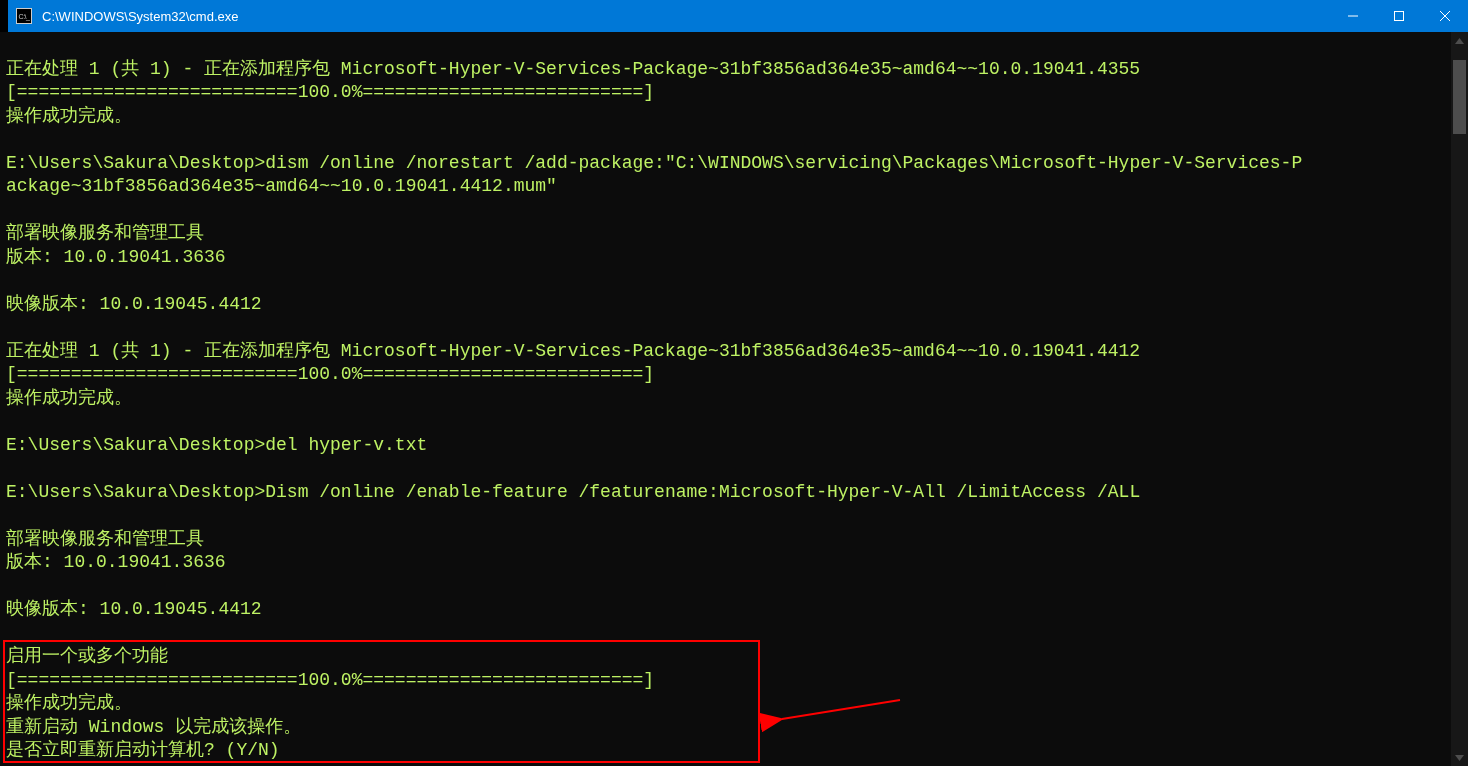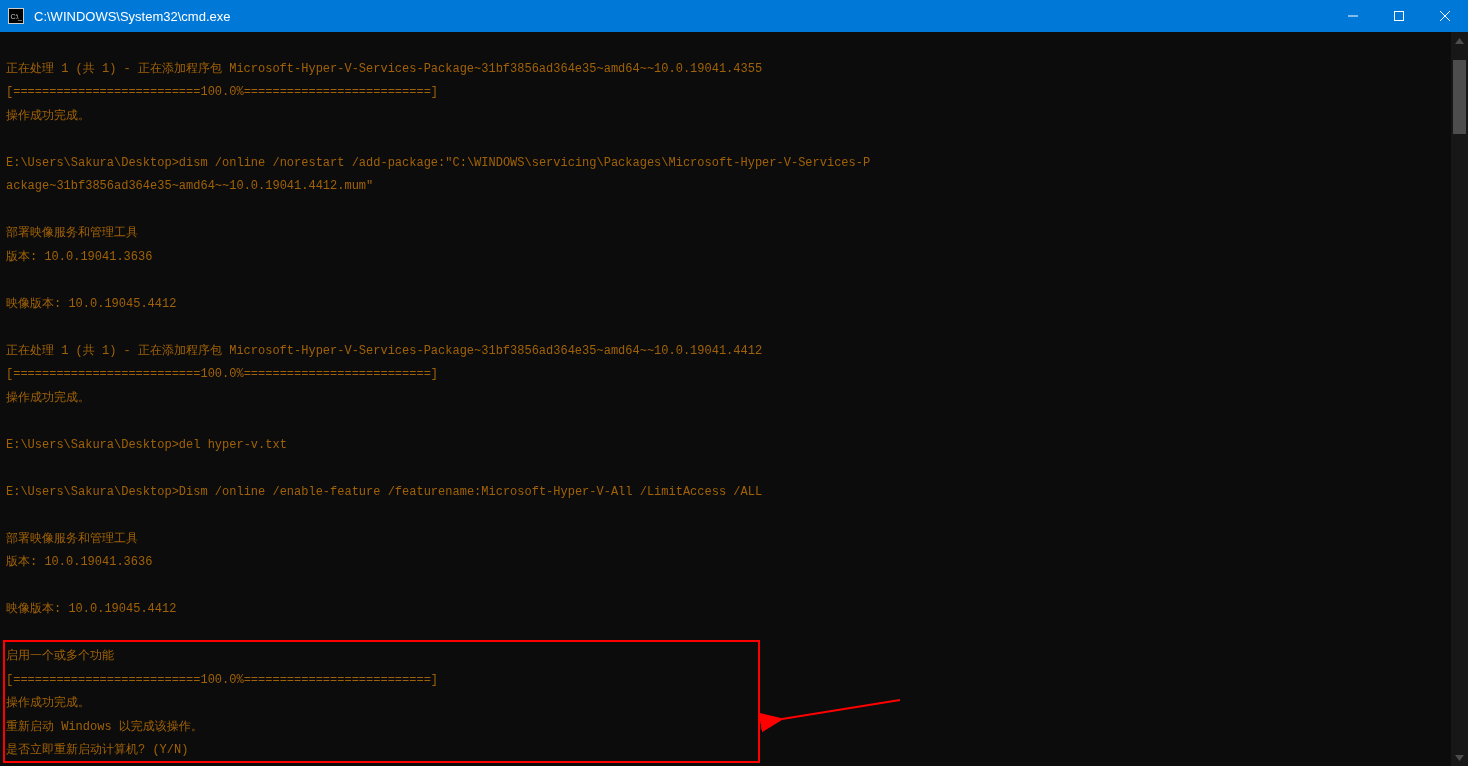--- a/index.html
+++ b/index.html
@@ -1,37 +1,37 @@
 <!DOCTYPE html>
 <html><head>
 <meta charset="utf-8">
 <style>
   * { margin: 0; padding: 0; box-sizing: border-box; }
   html, body { width: 1468px; height: 766px; overflow: hidden; font-family: "Segoe UI", Tahoma, sans-serif; }
   .window { width: 1468px; height: 766px; background: #000; display: flex; flex-direction: column; }
   .titlebar {
     height: 32px; background: #0078d7; color: #fff; display: flex; align-items: center;
-    font-size: 13px; user-select: none;
+    font-size: 13px; user-select: none; margin-left: 8px;
   }
   .titlebar .icon-slot { width: 32px; display:flex; align-items:center; justify-content:center; }
   .titlebar .app-icon {
     width:16px; height:16px; background:#000; border:1px solid #ccc; position:relative;
     display:flex; align-items:center; justify-content:center; font-size:7px; color:#ccc; letter-spacing:-0.5px;
   }
   .titlebar .title { flex:1; padding-left:2px; }
   .titlebar .controls { display:flex; height:100%; }
   .titlebar .ctrl {
     width:46px; height:100%; display:flex; align-items:center; justify-content:center;
     color:#fff; font-size:10px;
   }
   .ctrl svg { stroke:#fff; stroke-width:1; fill:none; }
   .client {
-    flex:1; background:#0c0c0c; color:#a16207; position:relative;
+    flex:1; background:#0c0c0c; color:#bef264; position:relative;
     font-family: "NSimSun","SimSun","Consolas","Courier New",monospace;
-    font-size:12px; line-height:23.5px; white-space:pre; overflow:hidden;
+    font-size:18px; line-height:23.5px; white-space:pre; overflow:hidden;
   }
   .term { position:absolute; left:6px; top:2px; right:18px; }
   .scrollbar {
     position:absolute; right:0; top:0; bottom:0; width:17px; background:#171717;
   }
   .scroll-btn {
     position:absolute; left:0; width:17px; height:17px; background:#171717;
     display:flex; align-items:center; justify-content:center;
   }
   .scroll-btn.up { top:0; }

